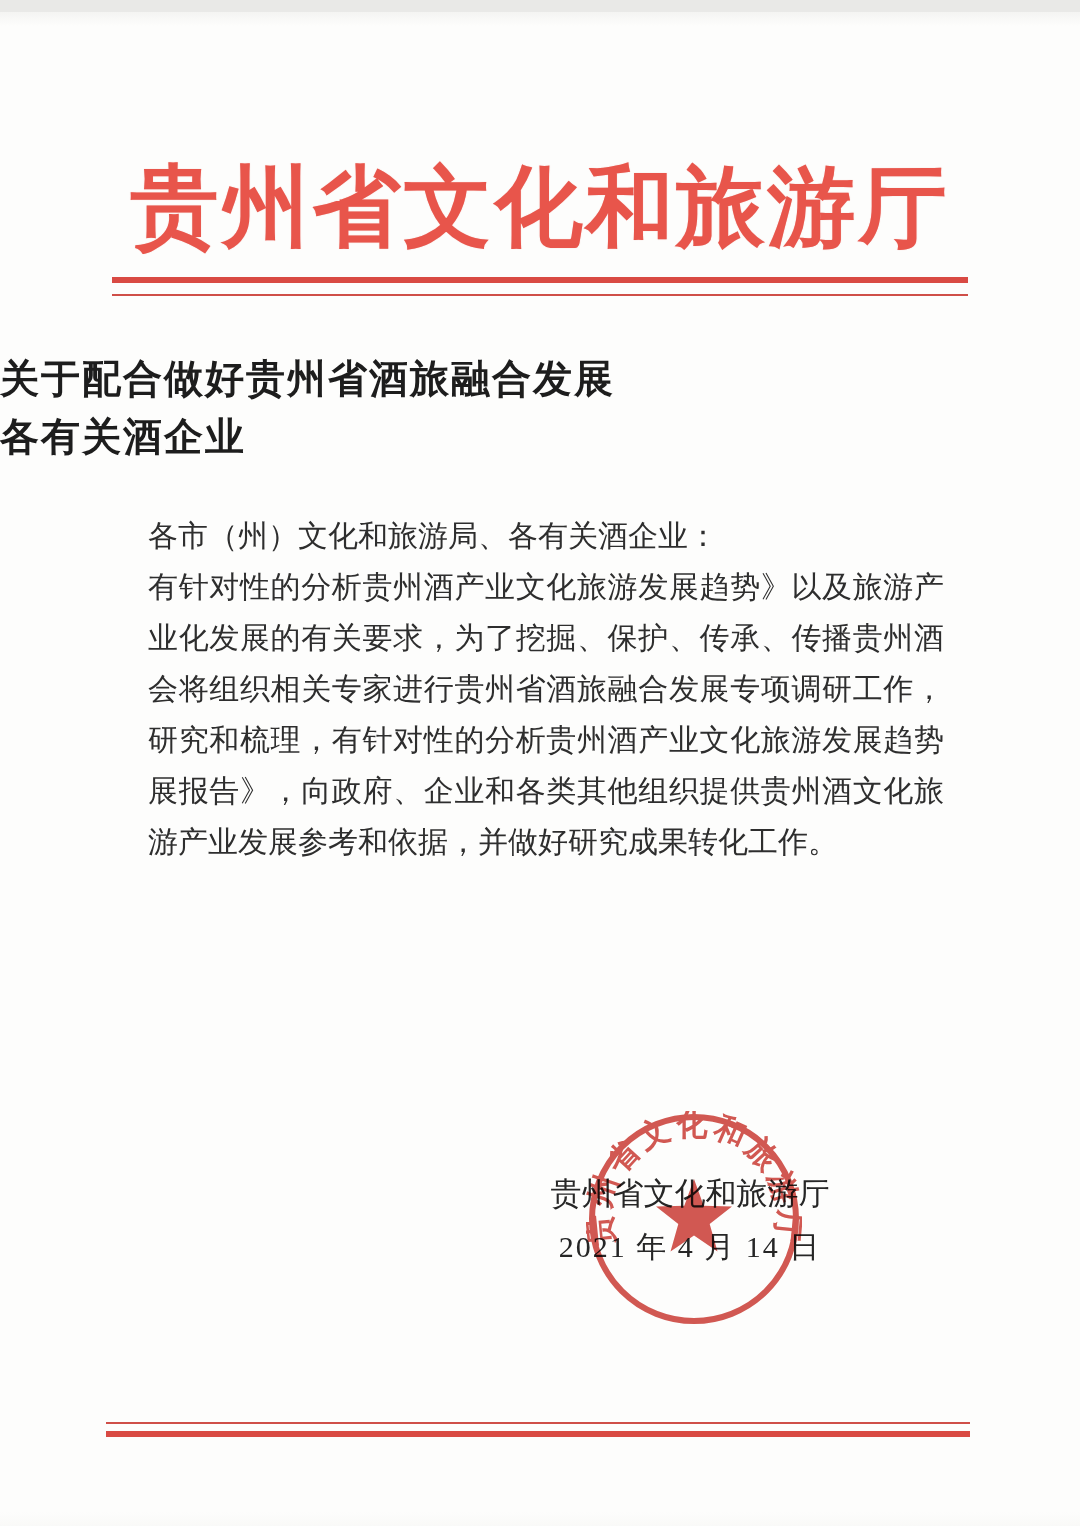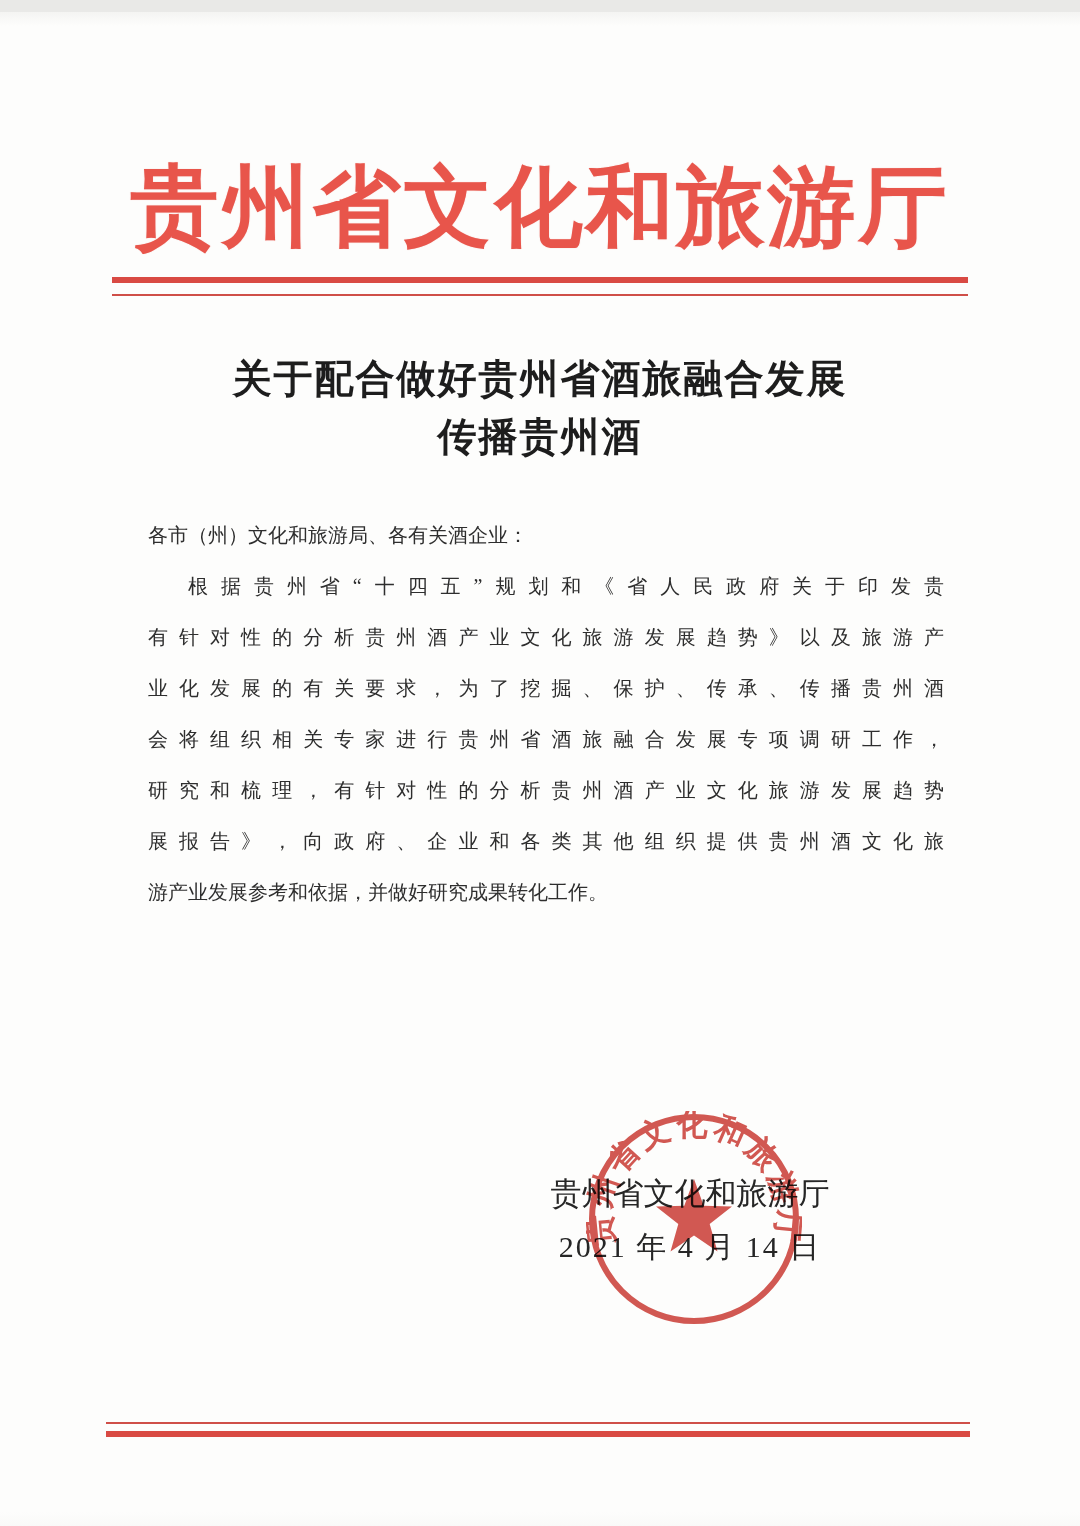--- a/index.html
+++ b/index.html
@@ -30,32 +30,32 @@
   }
   .rule{position:absolute;background:#d94a43;}
   .rule-top-thick{top:265px;left:112px;width:856px;height:6px;}
   .rule-top-thin {top:282px;left:112px;width:856px;height:2px;background:#cf4f48;}
   .rule-bot-thin {top:1410px;left:106px;width:864px;height:2px;background:#cf4f48;}
   .rule-bot-thick{top:1419px;left:106px;width:864px;height:6px;}
   
   .doc-title{
     position:absolute;
     top:338px;left:0;right:0;
-    text-align:center;
+    text-align:left;
     font-weight:700;
     font-size:39px;
     line-height:58px;
     letter-spacing:2px;
     color:#1d1d1d;
   }
   
   .body-text{
     position:absolute;
     top:498px;left:148px;width:796px;
-    font-size:20px;
+    font-size:30px;
     color:#2e2e2e;
   }
   .body-line{
     height:51px;
     line-height:51px;
     white-space:nowrap;
   }
   .body-line.justify{
     white-space:normal;
     text-align:justify;
@@ -101,26 +101,25 @@
 <body>
 
 <div class="page">
 
   <div class="agency-header">贵州省文化和旅游厅</div>
   <div class="rule rule-top-thick"></div>
   <div class="rule rule-top-thin"></div>
 
   <div class="doc-title">
     <div>关于配合做好贵州省酒旅融合发展</div>
-    <div>传播贵州酒</div>
+    <div>各有关酒企业</div>
   </div>
 
   <div class="body-text">
     <div class="body-line">各市（州）文化和旅游局、各有关酒企业：</div>
-    <div class="body-line justify indent">根据贵州省“十四五”规划和《省人民政府关于印发贵</div>
     <div class="body-line justify">有针对性的分析贵州酒产业文化旅游发展趋势》以及旅游产</div>
     <div class="body-line justify">业化发展的有关要求，为了挖掘、保护、传承、传播贵州酒</div>
     <div class="body-line justify">会将组织相关专家进行贵州省酒旅融合发展专项调研工作，</div>
     <div class="body-line justify">研究和梳理，有针对性的分析贵州酒产业文化旅游发展趋势</div>
     <div class="body-line justify">展报告》，向政府、企业和各类其他组织提供贵州酒文化旅</div>
     <div class="body-line">游产业发展参考和依据，并做好研究成果转化工作。</div>
   </div>
 
   <div class="sig-agency">贵州省文化和旅游厅</div>
   <div class="sig-date">2021 年 4 月 14 日</div>

